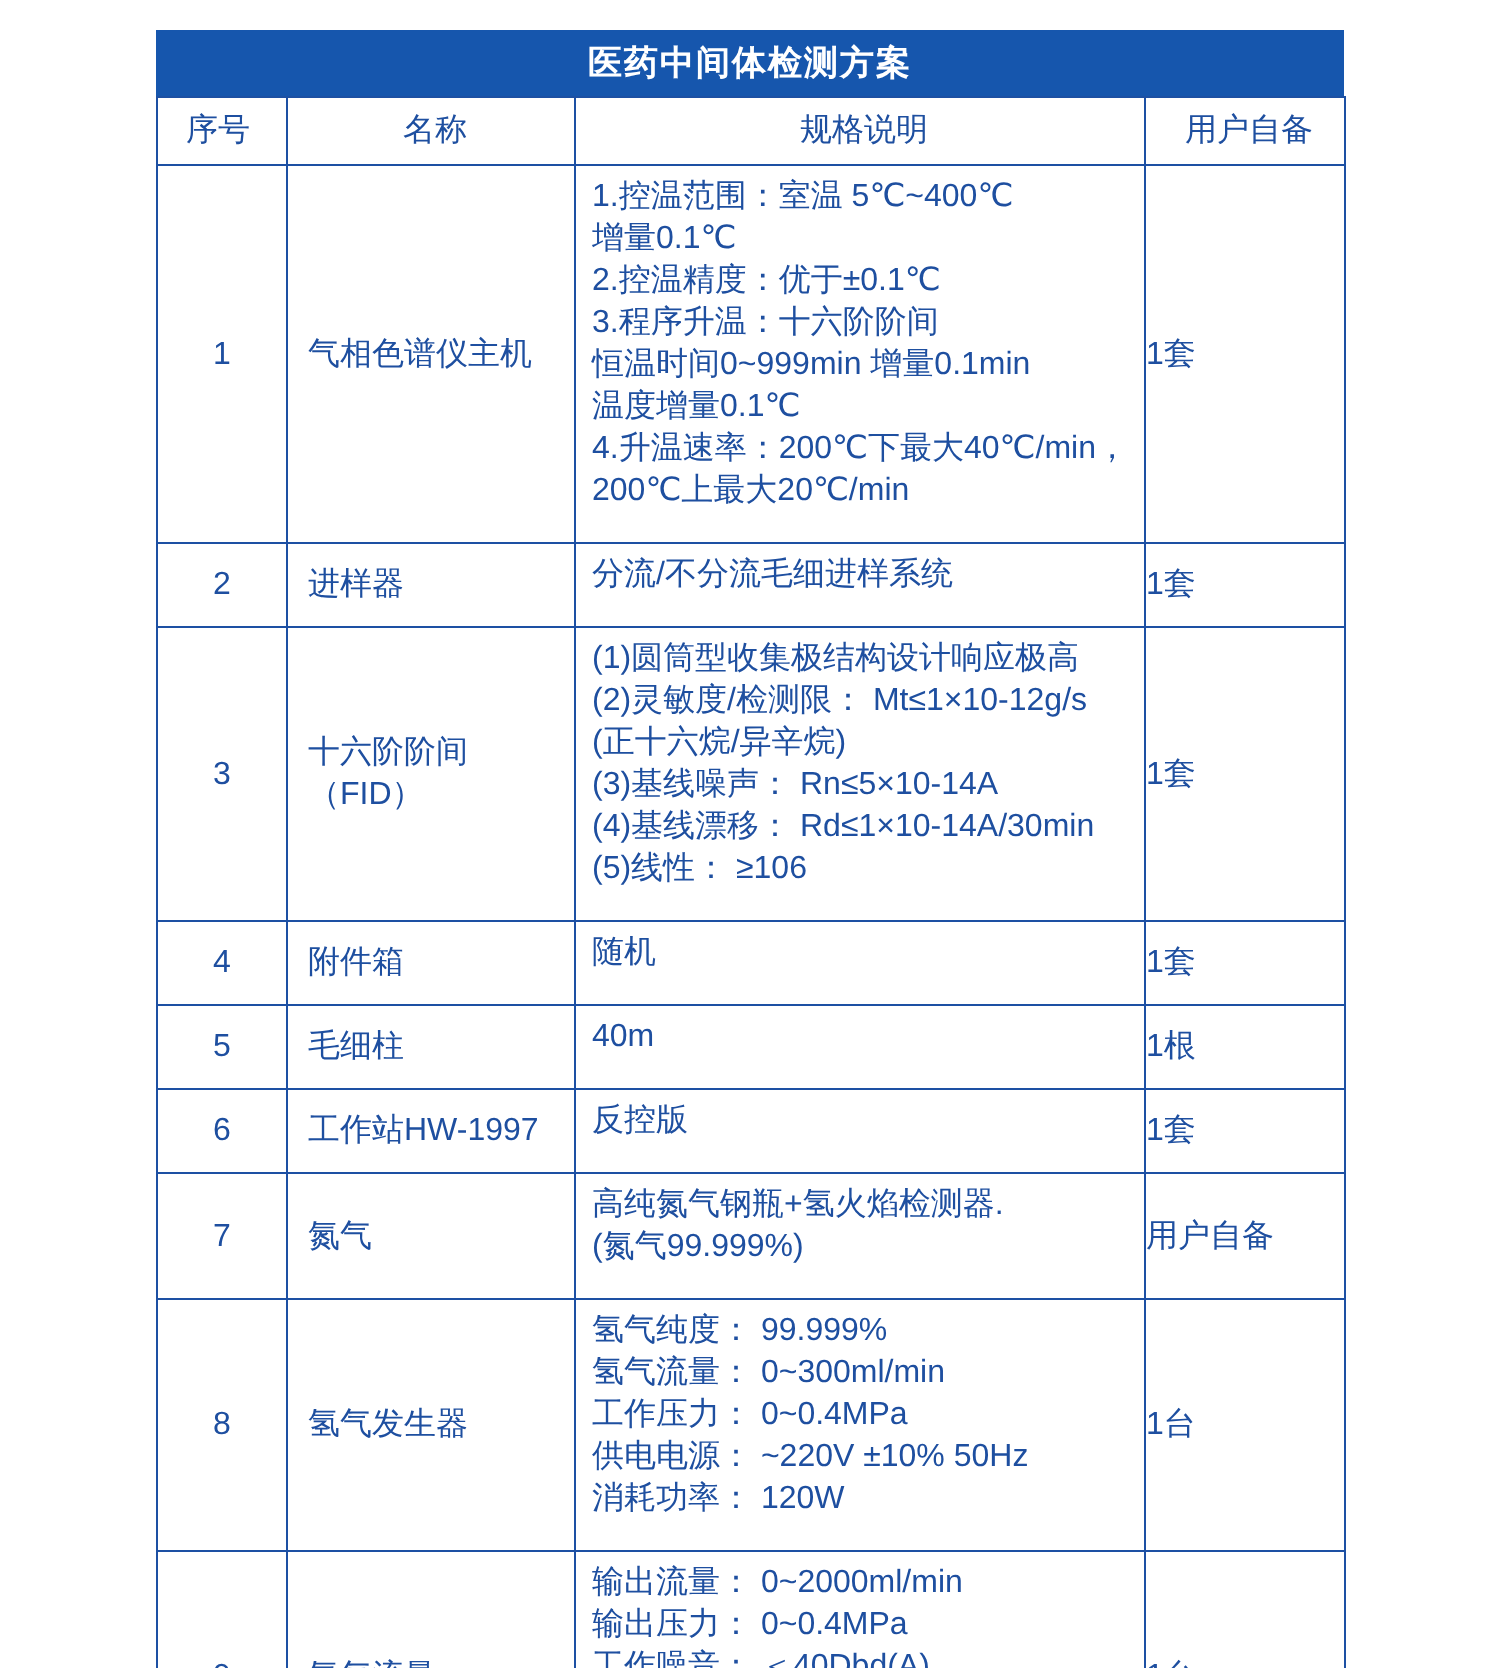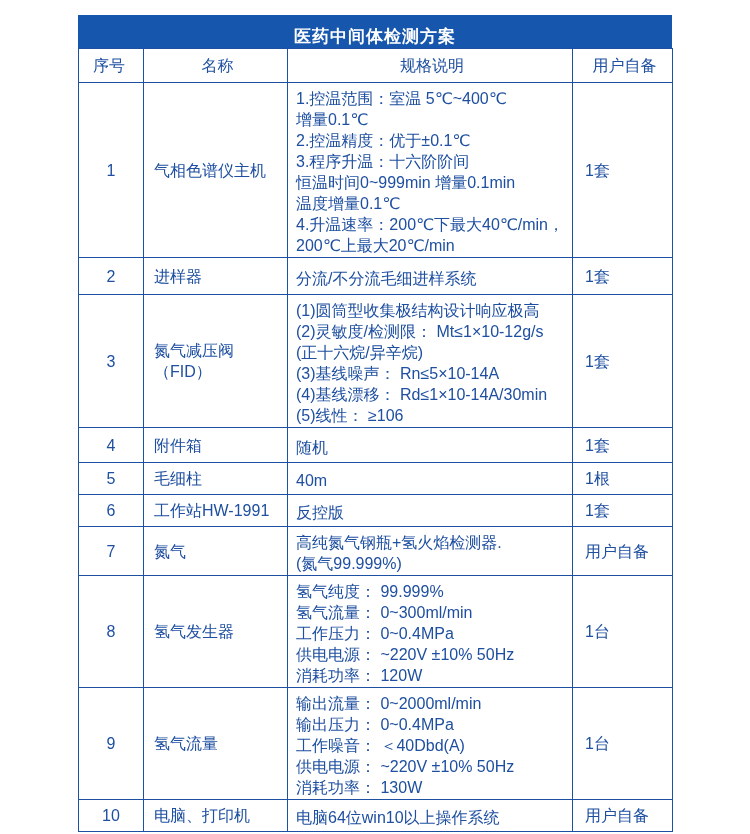--- a/index.html
+++ b/index.html
@@ -16,21 +16,21 @@
     position: absolute;
     left: 78px;
     top: 15px;
     width: 594px;
     height: 33px;
     background: #1656ad;
     color: #ffffff;
     font-size: 17px;
     font-weight: bold;
     display: flex;
-    align-items: flex-end;
+    align-items: center;
     justify-content: center;
     letter-spacing: 1px;
   }
   table.spec-table {
     position: absolute;
     left: 78px;
     top: 48px;
     width: 594px;
     border-collapse: collapse;
     table-layout: fixed;
@@ -44,22 +44,22 @@
   .spec-table th, .spec-table td {
     border: 1px solid #1d50a3;
     vertical-align: middle;
     font-weight: normal;
     line-height: 21px;
   }
   .spec-table th { text-align: center; padding: 5px 6px 5px 10px; }
   .spec-table th.h-no { text-align: center; padding-left: 2px; }
   td.cell-no  { text-align: center; }
   td.cell-name { padding-left: 10px; padding-right: 4px; }
-  td.cell-spec { padding: 5px 4px 1px 8px; white-space: pre-line; }
-  td.cell-qty  { padding-left: 12px; padding-right: 4px; }
+  td.cell-spec { padding: 5px 4px 15px 8px; white-space: pre-line; }
+  td.cell-qty  { padding-left: 0; padding-right: 4px; }
   tr.hr  { height: 34px; }
   tr.r1  { height: 166px; }
   tr.r2  { height: 37px; }
   tr.r3  { height: 133px; }
   tr.r4  { height: 35px; }
   tr.r5  { height: 32px; }
   tr.r6  { height: 32px; }
   tr.r7  { height: 48px; }
   tr.r8  { height: 110px; }
   tr.r9  { height: 108px; }
@@ -104,21 +104,21 @@
         <td class="cell-qty">1套</td>
       </tr>
       <tr class="r2">
         <td class="cell-no">2</td>
         <td class="cell-name">进样器</td>
         <td class="cell-spec">分流/不分流毛细进样系统</td>
         <td class="cell-qty">1套</td>
       </tr>
       <tr class="r3">
         <td class="cell-no">3</td>
-        <td class="cell-name">氮气减压阀（FID）</td>
+        <td class="cell-name">十六阶阶间（FID）</td>
         <td class="cell-spec">(1)圆筒型收集极结构设计响应极高
 (2)灵敏度/检测限： Mt≤1×10-12g/s
 (正十六烷/异辛烷)
 (3)基线噪声： Rn≤5×10-14A
 (4)基线漂移： Rd≤1×10-14A/30min
 (5)线性： ≥106</td>
         <td class="cell-qty">1套</td>
       </tr>
       <tr class="r4">
         <td class="cell-no">4</td>
@@ -127,21 +127,21 @@
         <td class="cell-qty">1套</td>
       </tr>
       <tr class="r5">
         <td class="cell-no">5</td>
         <td class="cell-name">毛细柱</td>
         <td class="cell-spec">40m</td>
         <td class="cell-qty">1根</td>
       </tr>
       <tr class="r6">
         <td class="cell-no">6</td>
-        <td class="cell-name">工作站HW-1991</td>
+        <td class="cell-name">工作站HW-1997</td>
         <td class="cell-spec">反控版</td>
         <td class="cell-qty">1套</td>
       </tr>
       <tr class="r7">
         <td class="cell-no">7</td>
         <td class="cell-name">氮气</td>
         <td class="cell-spec">高纯氮气钢瓶+氢火焰检测器.
 (氮气99.999%)</td>
         <td class="cell-qty">用户自备</td>
       </tr>

